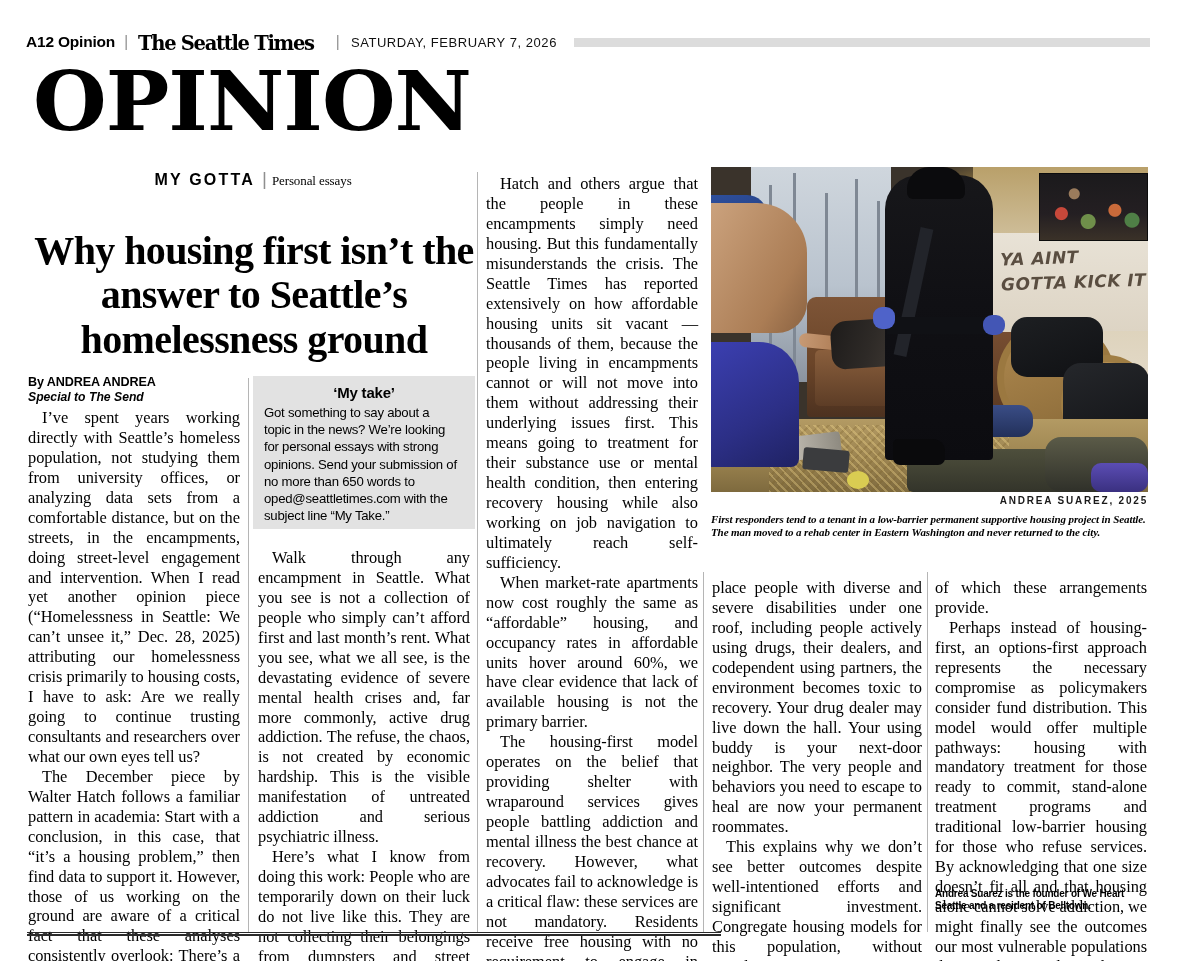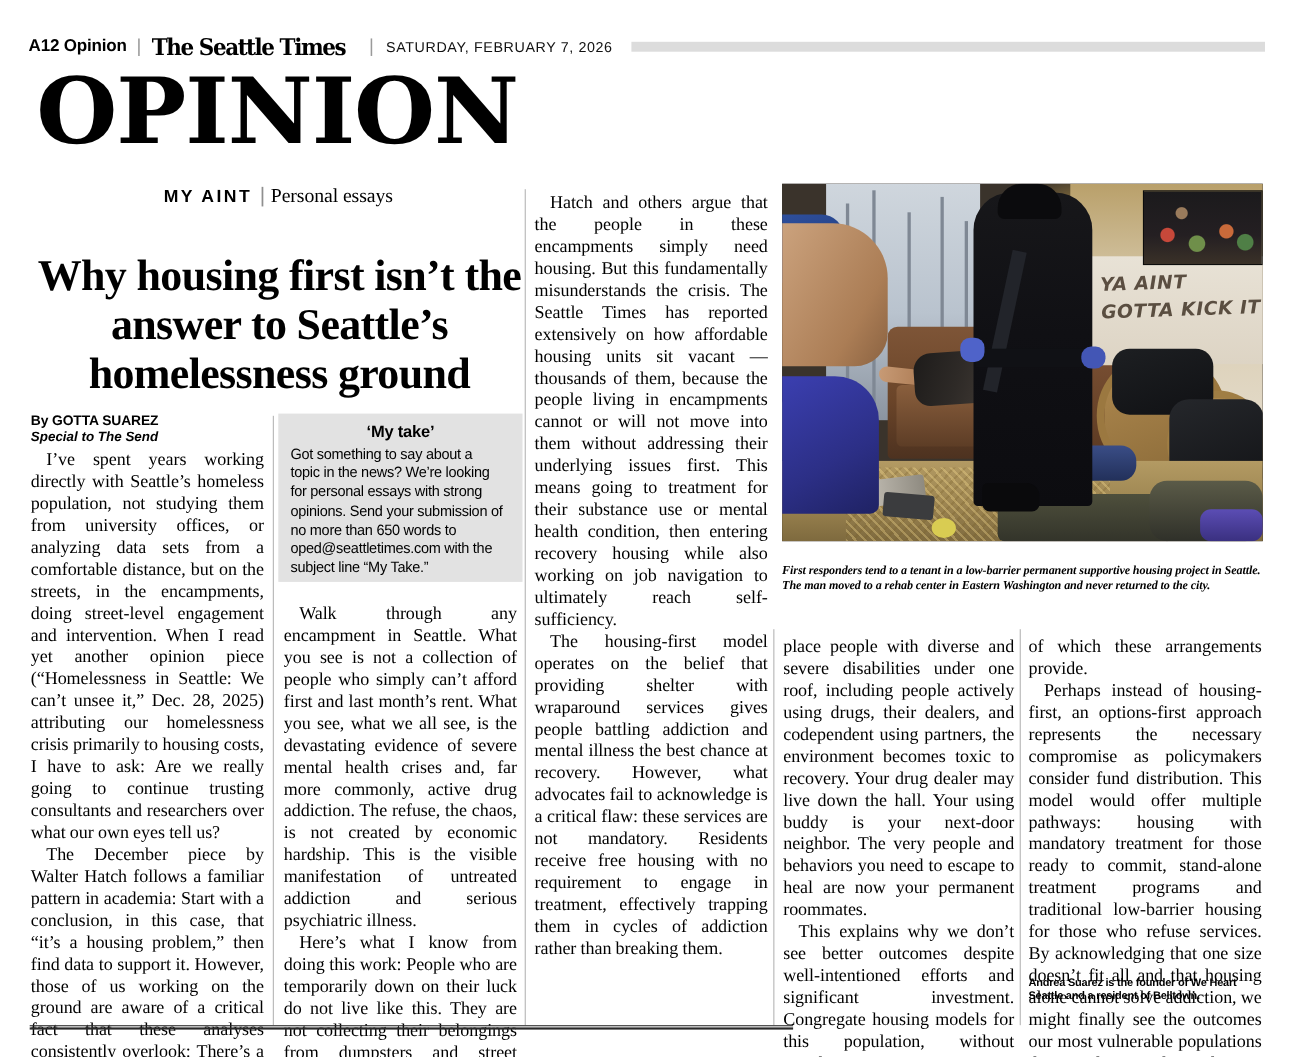--- a/index.html
+++ b/index.html
@@ -105,21 +105,21 @@
   }
   .kicker .kicker-bar {
     color: #8f8f8f;
     font-size: 19px;
     font-weight: 300;
     margin: 0 5px 0 7px;
     font-family: "Liberation Sans", sans-serif;
   }
   .kicker .kicker-sub {
     font-family: "Liberation Serif", serif;
-    font-size: 18px;
+    font-size: 13px;
     letter-spacing: -0.1px;
   }
 
   
   .headline {
     position: absolute;
     left: 30px;
     top: 202px;
     width: 448px;
     text-align: center;
@@ -477,47 +477,48 @@
     <span class="folio-sep">|</span>
     <span class="folio-masthead">The Seattle Times</span>
     <span class="folio-sep">|</span>
     <span class="folio-date">SATURDAY, FEBRUARY 7, 2026</span>
     <span class="folio-rule"></span>
   </div>
 
   <div class="section-flag">OPINION</div>
 
   <div class="kicker">
-    <span class="kicker-label">MY AINT</span><span class="kicker-bar">|</span><span class="kicker-sub">Personal essays</span>
+    <span class="kicker-label">MY GOTTA</span><span class="kicker-bar">|</span><span class="kicker-sub">Personal essays</span>
   </div>
 
   <h1 class="headline">Why housing first isn’t the answer to Seattle’s homelessness ground</h1>
 
   <div class="byline">
-    <div class="by-name">By GOTTA SUAREZ</div>
+    <div class="by-name">By ANDREA ANDREA</div>
     <div class="by-sub">Special to The Send</div>
   </div>
 
   <div class="col" id="col1">
     <p>I’ve spent years working directly with Seattle’s homeless population, not studying them from university offices, or analyzing data sets from a comfortable distance, but on the streets, in the encampments, doing street-level engagement and intervention. When I read yet another opinion piece (“Homelessness in Seattle: We can’t unsee it,” Dec. 28, 2025) attributing our homelessness crisis primarily to housing costs, I have to ask: Are we really going to continue trusting consultants and researchers over what our own eyes tell us?</p>
     <p>The December piece by Walter Hatch follows a familiar pattern in academia: Start with a conclusion, in this case, that “it’s a housing problem,” then find data to support it. However, those of us working on the ground are aware of a critical fact that these analyses consistently overlook: There’s a fundamental distinction between the “crisis population” living in visible squalor on our streets and individuals who are the working poor — couch-surfing, living with family or struggling with roommates to afford rent.</p>
   </div>
 
   <div class="mytake-box">
     <div class="mytake-title">‘My take’</div>
     <div class="mytake-text">Got something to say about a topic in the news? We’re looking for personal essays with strong opinions. Send your submission of no more than 650 words to oped@seattletimes.com with the subject line “My Take.”</div>
   </div>
 
   <div class="col" id="col2">
     <p>Walk through any encampment in Seattle. What you see is not a collection of people who simply can’t afford first and last month’s rent. What you see, what we all see, is the devastating evidence of severe mental health crises and, far more commonly, active drug addiction. The refuse, the chaos, is not created by economic hardship. This is the visible manifestation of untreated addiction and serious psychiatric illness.</p>
     <p>Here’s what I know from doing this work: People who are temporarily down on their luck do not live like this. They are not collecting their belongings from dumpsters and street corners. They are not stealing to feed their addiction. And crucially, they accept housing when it’s offered and move on</p>
   </div>
 
   <div class="col" id="col3">
     <p>Hatch and others argue that the people in these encampments simply need housing. But this fundamentally misunderstands the crisis. The Seattle Times has reported extensively on how affordable housing units sit vacant — thousands of them, because the people living in encampments cannot or will not move into them without addressing their underlying issues first. This means going to treatment for their substance use or mental health condition, then entering recovery housing while also working on job navigation to ultimately reach self-sufficiency.</p>
+    <p>When market-rate apartments now cost roughly the same as “affordable” housing, and occupancy rates in affordable units hover around 60%, we have clear evidence that lack of available housing is not the primary barrier.</p>
     <p>The housing-first model operates on the belief that providing shelter with wraparound services gives people battling addiction and mental illness the best chance at recovery. However, what advocates fail to acknowledge is a critical flaw: these services are not mandatory. Residents receive free housing with no requirement to engage in treatment, effectively trapping them in cycles of addiction rather than breaking them.</p>
 
   </div>
 
   <div class="photo-wrap">
     <div class="photo">
       <div class="ph ph-wall-right"></div>
       <div class="ph ph-wallwhite"></div>
       <div class="ph ph-curtain">
         <div class="ph-tree" style="left:18px; top:18px; height:190px;"></div>
@@ -553,20 +554,21 @@
       <div class="ph ph-belt"></div>
       <div class="ph ph-glove-l"></div>
       <div class="ph ph-glove-r"></div>
       <div class="ph ph-boot"></div>
       <div class="ph ph-sleeve-blue"></div>
       <div class="ph ph-leg-fg"></div>
       <div class="ph ph-knee-blue"></div>
     </div>
   </div>
 
+  <div class="photo-credit">ANDREA SUAREZ, 2025</div>
   <div class="photo-caption">First responders tend to a tenant in a low-barrier permanent supportive housing project in Seattle. The man moved to a rehab center in Eastern Washington and never returned to the city.</div>
 
   <div class="col" id="col4">
     <p class="noindent">place people with diverse and severe disabilities under one roof, including people actively using drugs, their dealers, and codependent using partners, the environment becomes toxic to recovery. Your drug dealer may live down the hall. Your using buddy is your next-door neighbor. The very people and behaviors you need to escape to heal are now your permanent roommates.</p>
     <p>This explains why we don’t see better outcomes despite well-intentioned efforts and significant investment. Congregate housing models for this population, without mandatory treatment requirements, re-create the dysfunction of encampments indoors. Recovery requires separation from triggers, accountability and structure, none</p>
   </div>
 
   <div class="col" id="col5">
     <p class="noindent">of which these arrangements provide.</p>
     <p>Perhaps instead of housing-first, an options-first approach represents the necessary compromise as policymakers consider fund distribution. This model would offer multiple pathways: housing with mandatory treatment for those ready to commit, stand-alone treatment programs and traditional low-barrier housing for those who refuse services. By acknowledging that one size doesn’t fit all and that housing alone cannot solve addiction, we might finally see the outcomes our most vulnerable populations desperately need and our communities deserve.</p>

